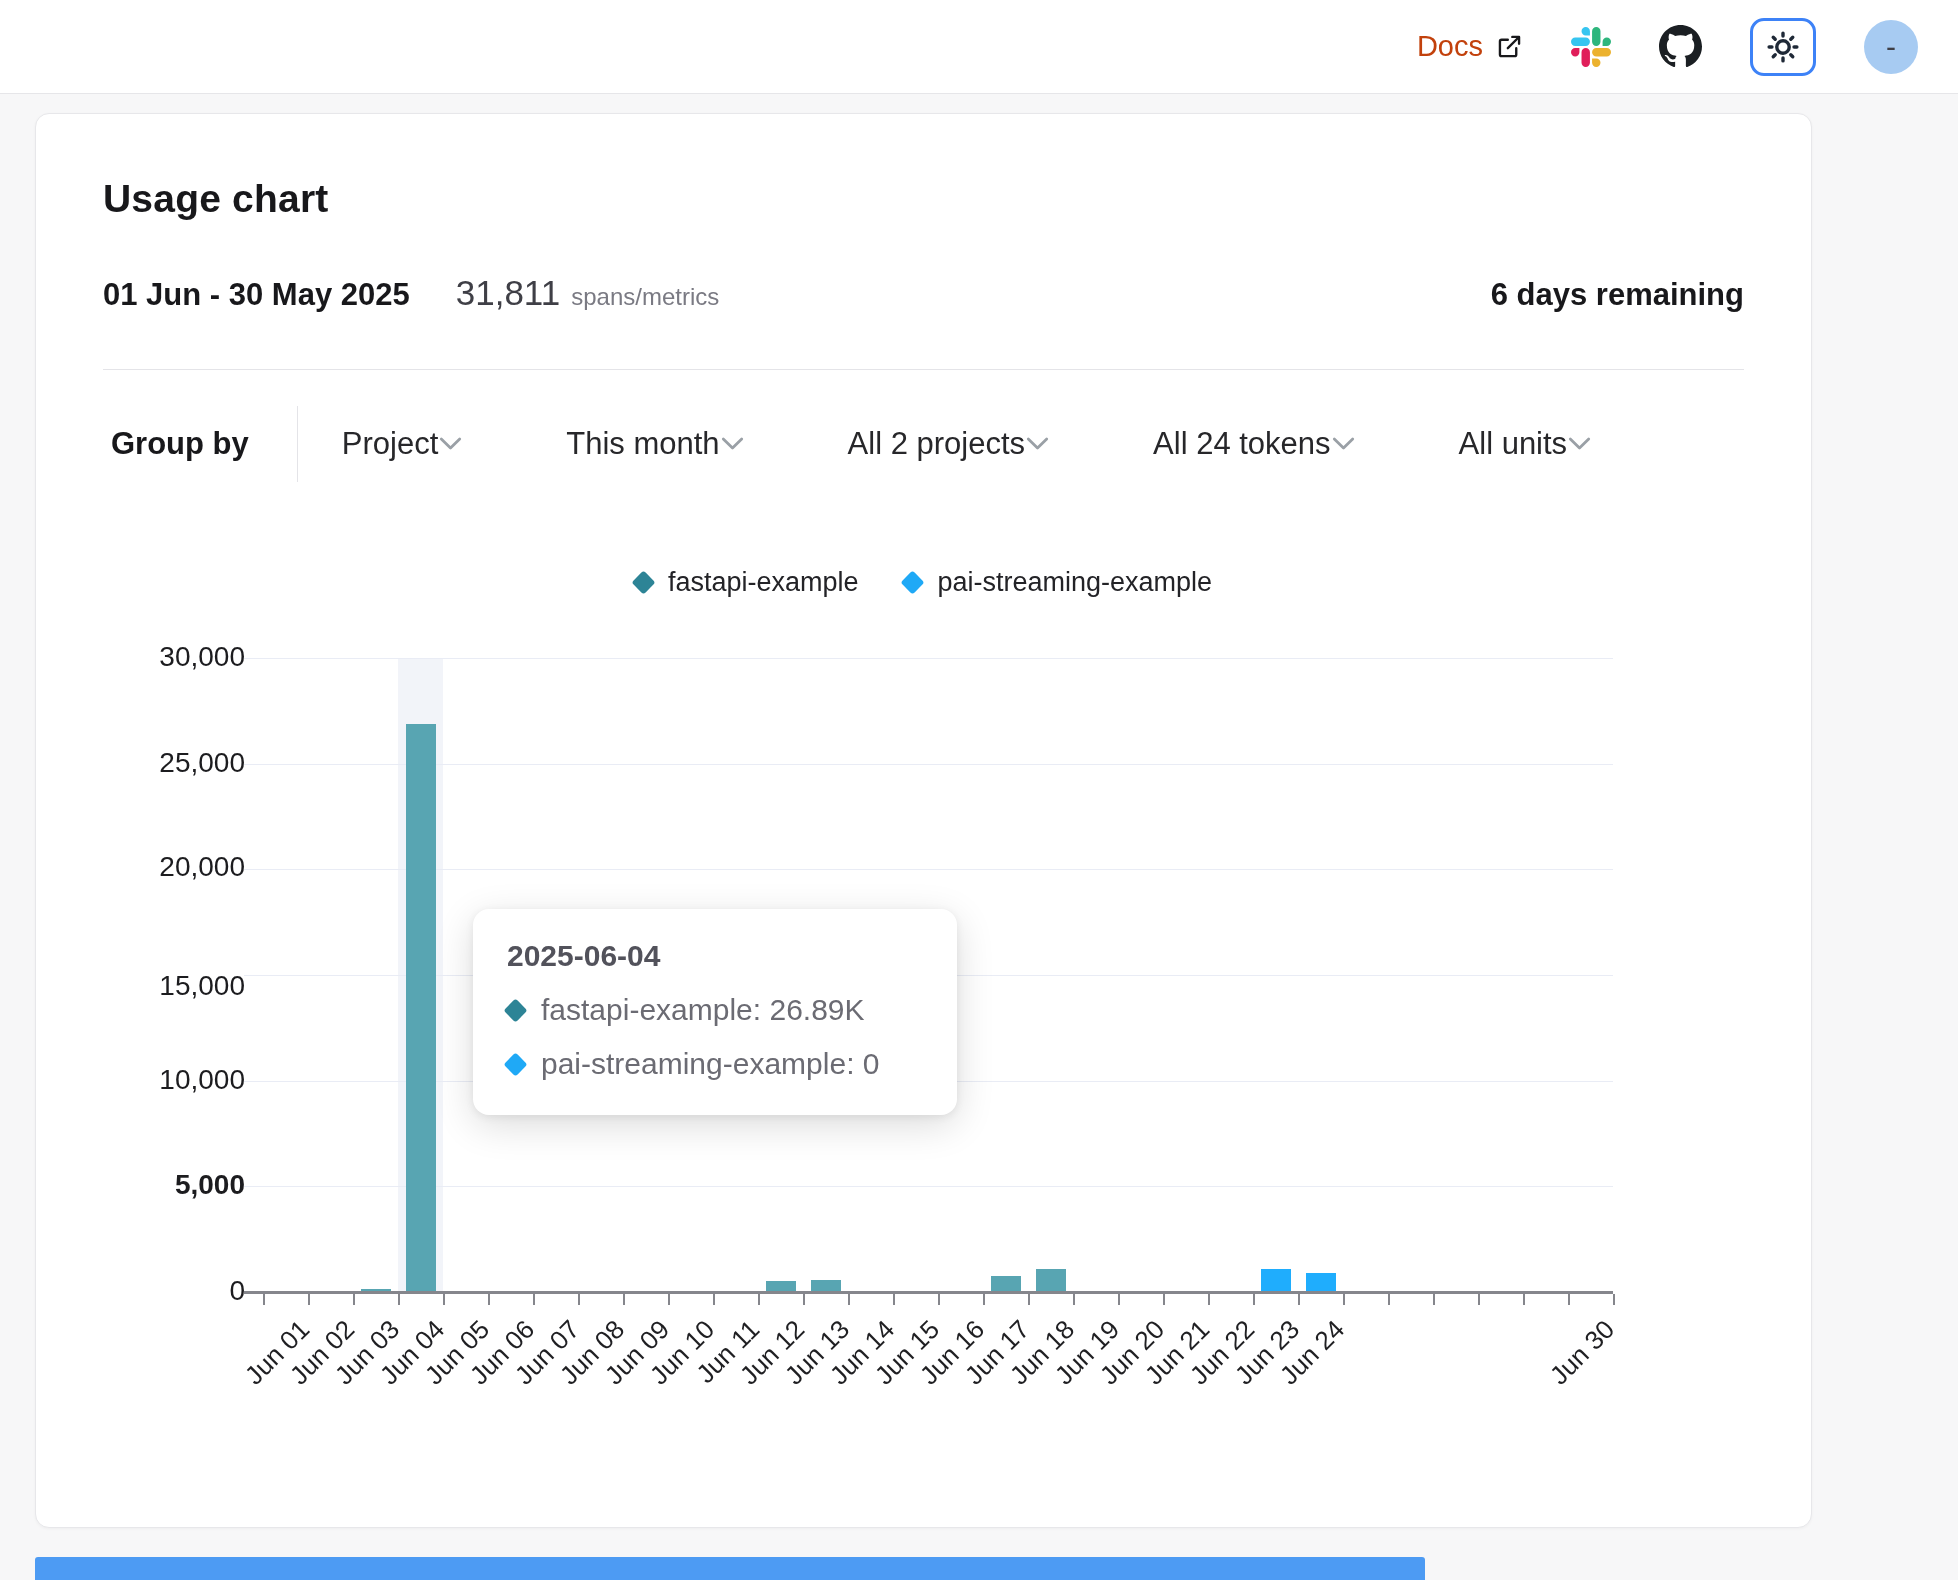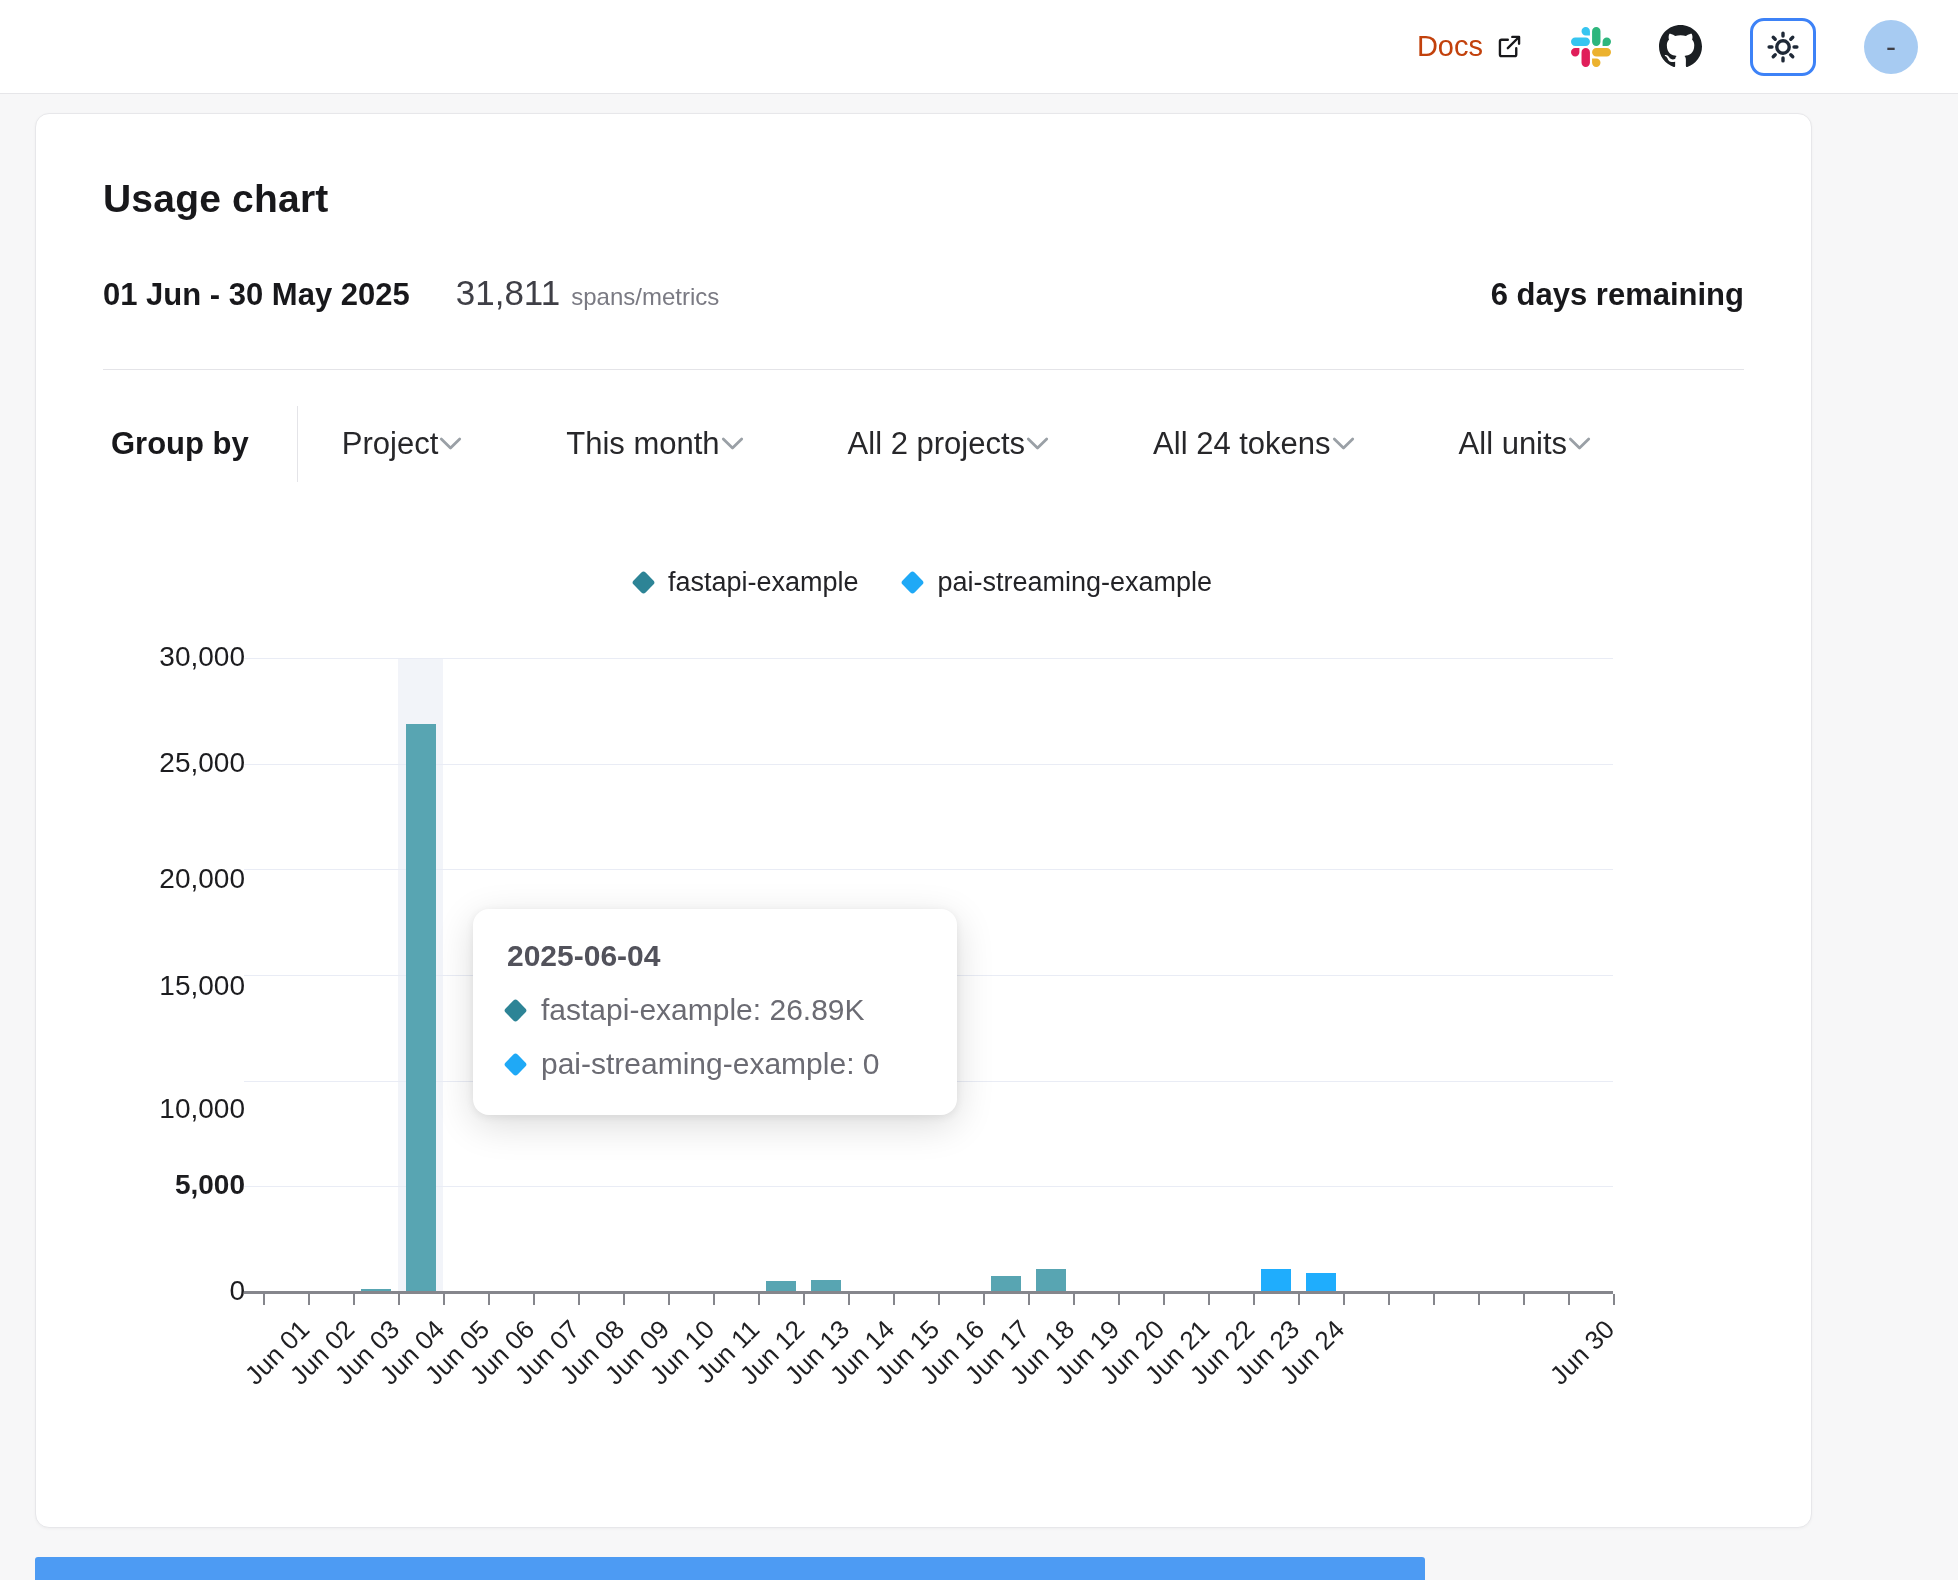--- a/index.html
+++ b/index.html
@@ -212,25 +212,25 @@
             <span class="diamond" style="background:#1fa9f6"></span>
             <span>pai-streaming-example: 0</span>
           </div>
         </div>
     </div>
   <div class="hover-band" style="left: 295px; top: 44px; width: 45px; height: 634px;"></div>
       <div class="ylabel" style="top: 661px;">0</div>
       <div class="gridline" style="left: 141px; width: 1369px; top: 572.333px;"></div>
       <div class="ylabel" style="top: 555.333px; font-weight: bold;">5,000</div>
       <div class="gridline" style="left: 141px; width: 1369px; top: 466.667px;"></div>
-      <div class="ylabel" style="top: 449.667px; margin-top: 29px;">10,000</div>
+      <div class="ylabel" style="top: 449.667px;">10,000</div>
       <div class="gridline" style="left: 141px; width: 1369px; top: 361px;"></div>
       <div class="ylabel" style="top: 344px; margin-top: 12px;">15,000</div>
       <div class="gridline" style="left: 141px; width: 1369px; top: 255.333px;"></div>
-      <div class="ylabel" style="top: 249px;">20,000</div>
+      <div class="ylabel" style="top: 237px;">20,000</div>
       <div class="gridline" style="left: 141px; width: 1369px; top: 149.667px;"></div>
       <div class="ylabel" style="top: 132.667px;">25,000</div>
       <div class="gridline" style="left: 141px; width: 1369px; top: 44px;"></div>
       <div class="ylabel" style="top: 27px;">30,000</div>
       <div class="bar" style="left: 257.5px; width: 30px; top: 674.83px; height: 3.17px; background: rgb(88, 165, 178);"></div>
       <div class="bar" style="left: 302.5px; width: 30px; top: 109.725px; height: 568.275px; background: rgb(88, 165, 178);"></div>
       <div class="bar" style="left: 662.5px; width: 30px; top: 666.588px; height: 11.412px; background: rgb(88, 165, 178);"></div>
       <div class="bar" style="left: 707.5px; width: 30px; top: 666.377px; height: 11.6233px; background: rgb(88, 165, 178);"></div>
       <div class="bar" style="left: 887.5px; width: 30px; top: 661.727px; height: 16.2727px; background: rgb(88, 165, 178);"></div>
       <div class="bar" style="left: 932.5px; width: 30px; top: 654.542px; height: 23.458px; background: rgb(88, 165, 178);"></div>

